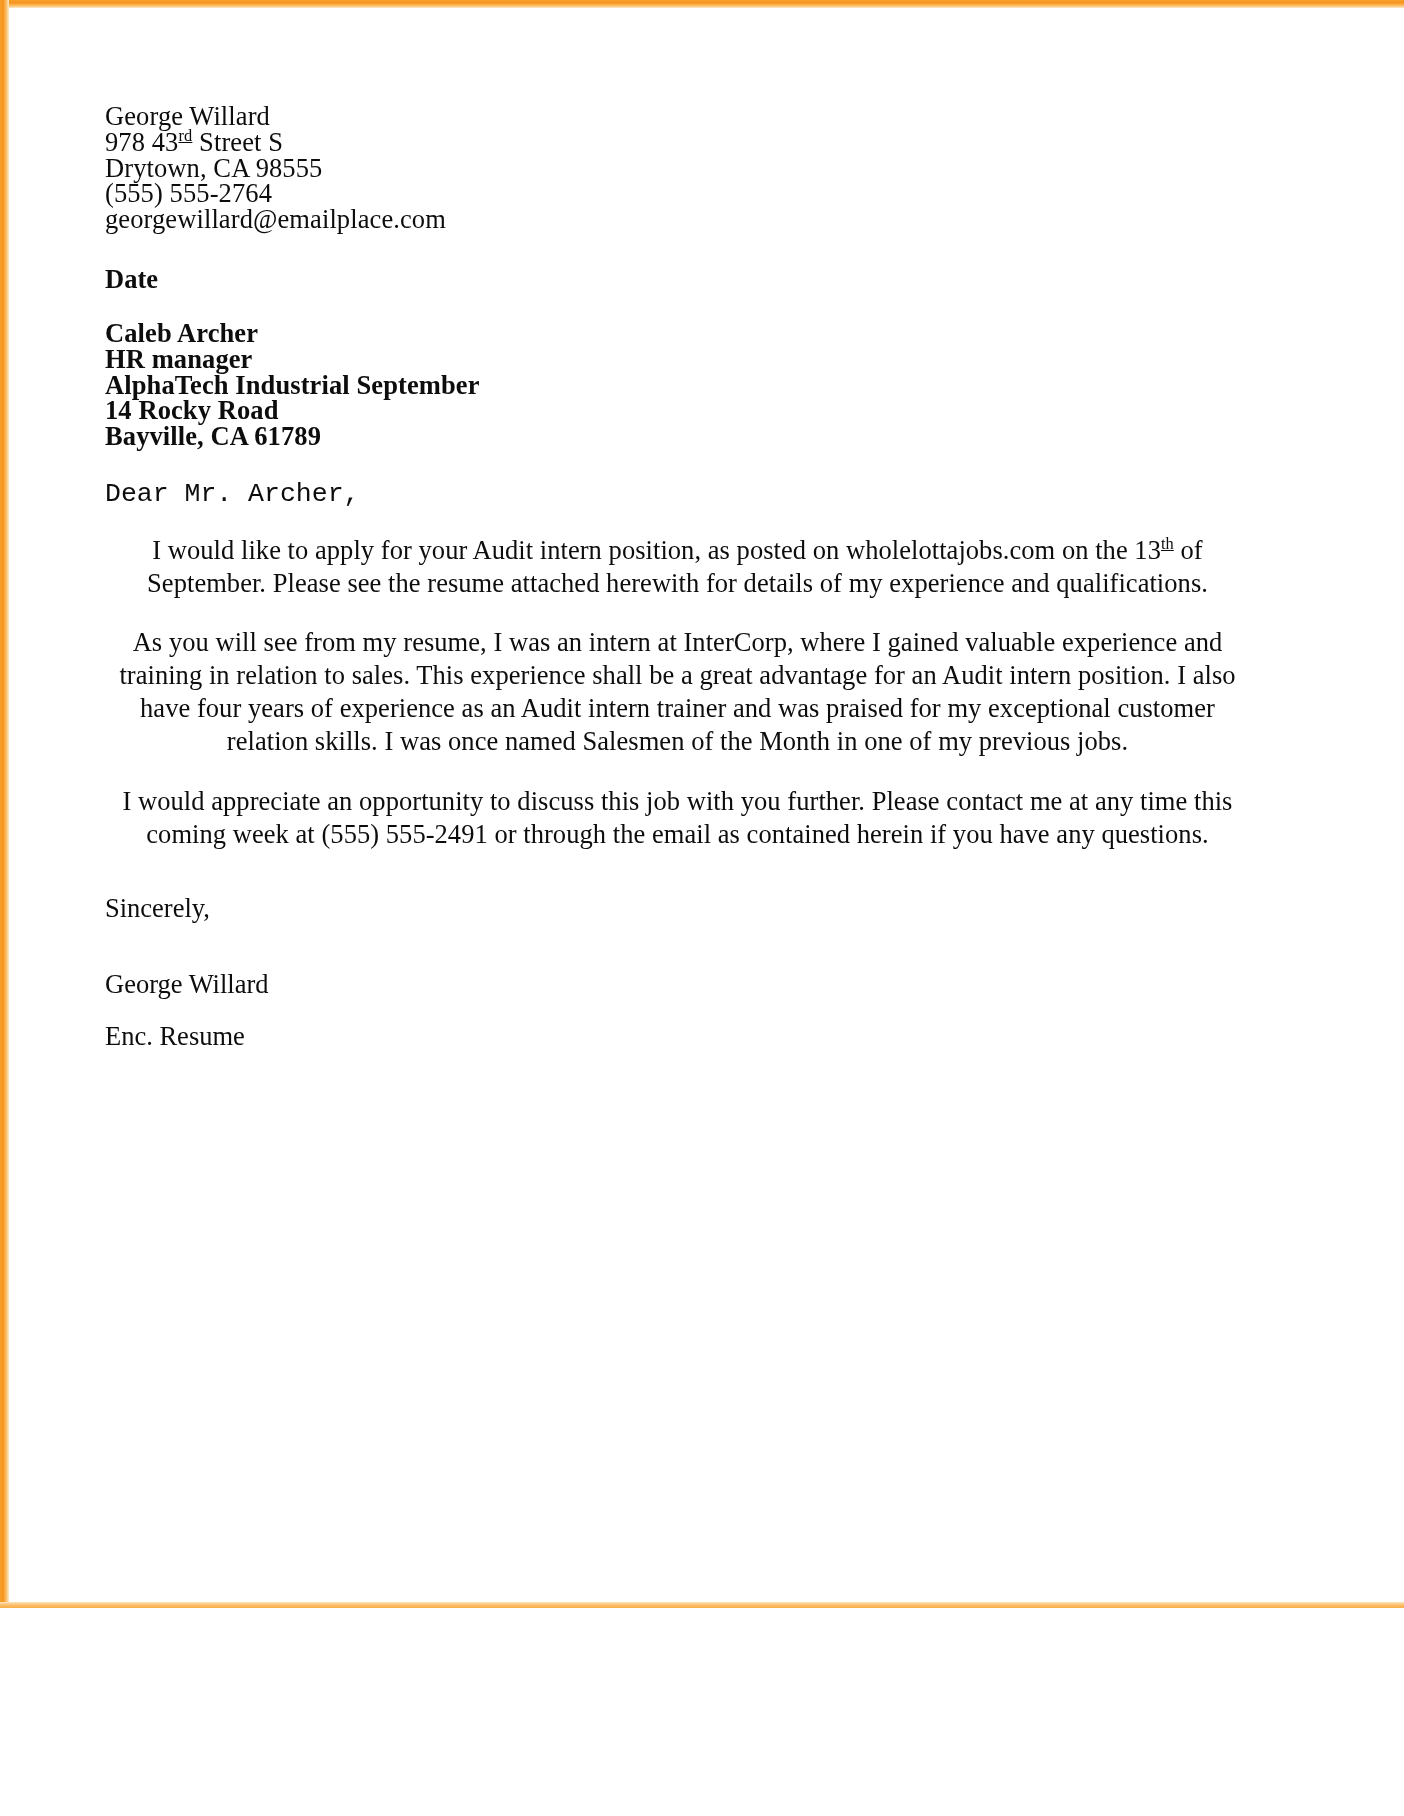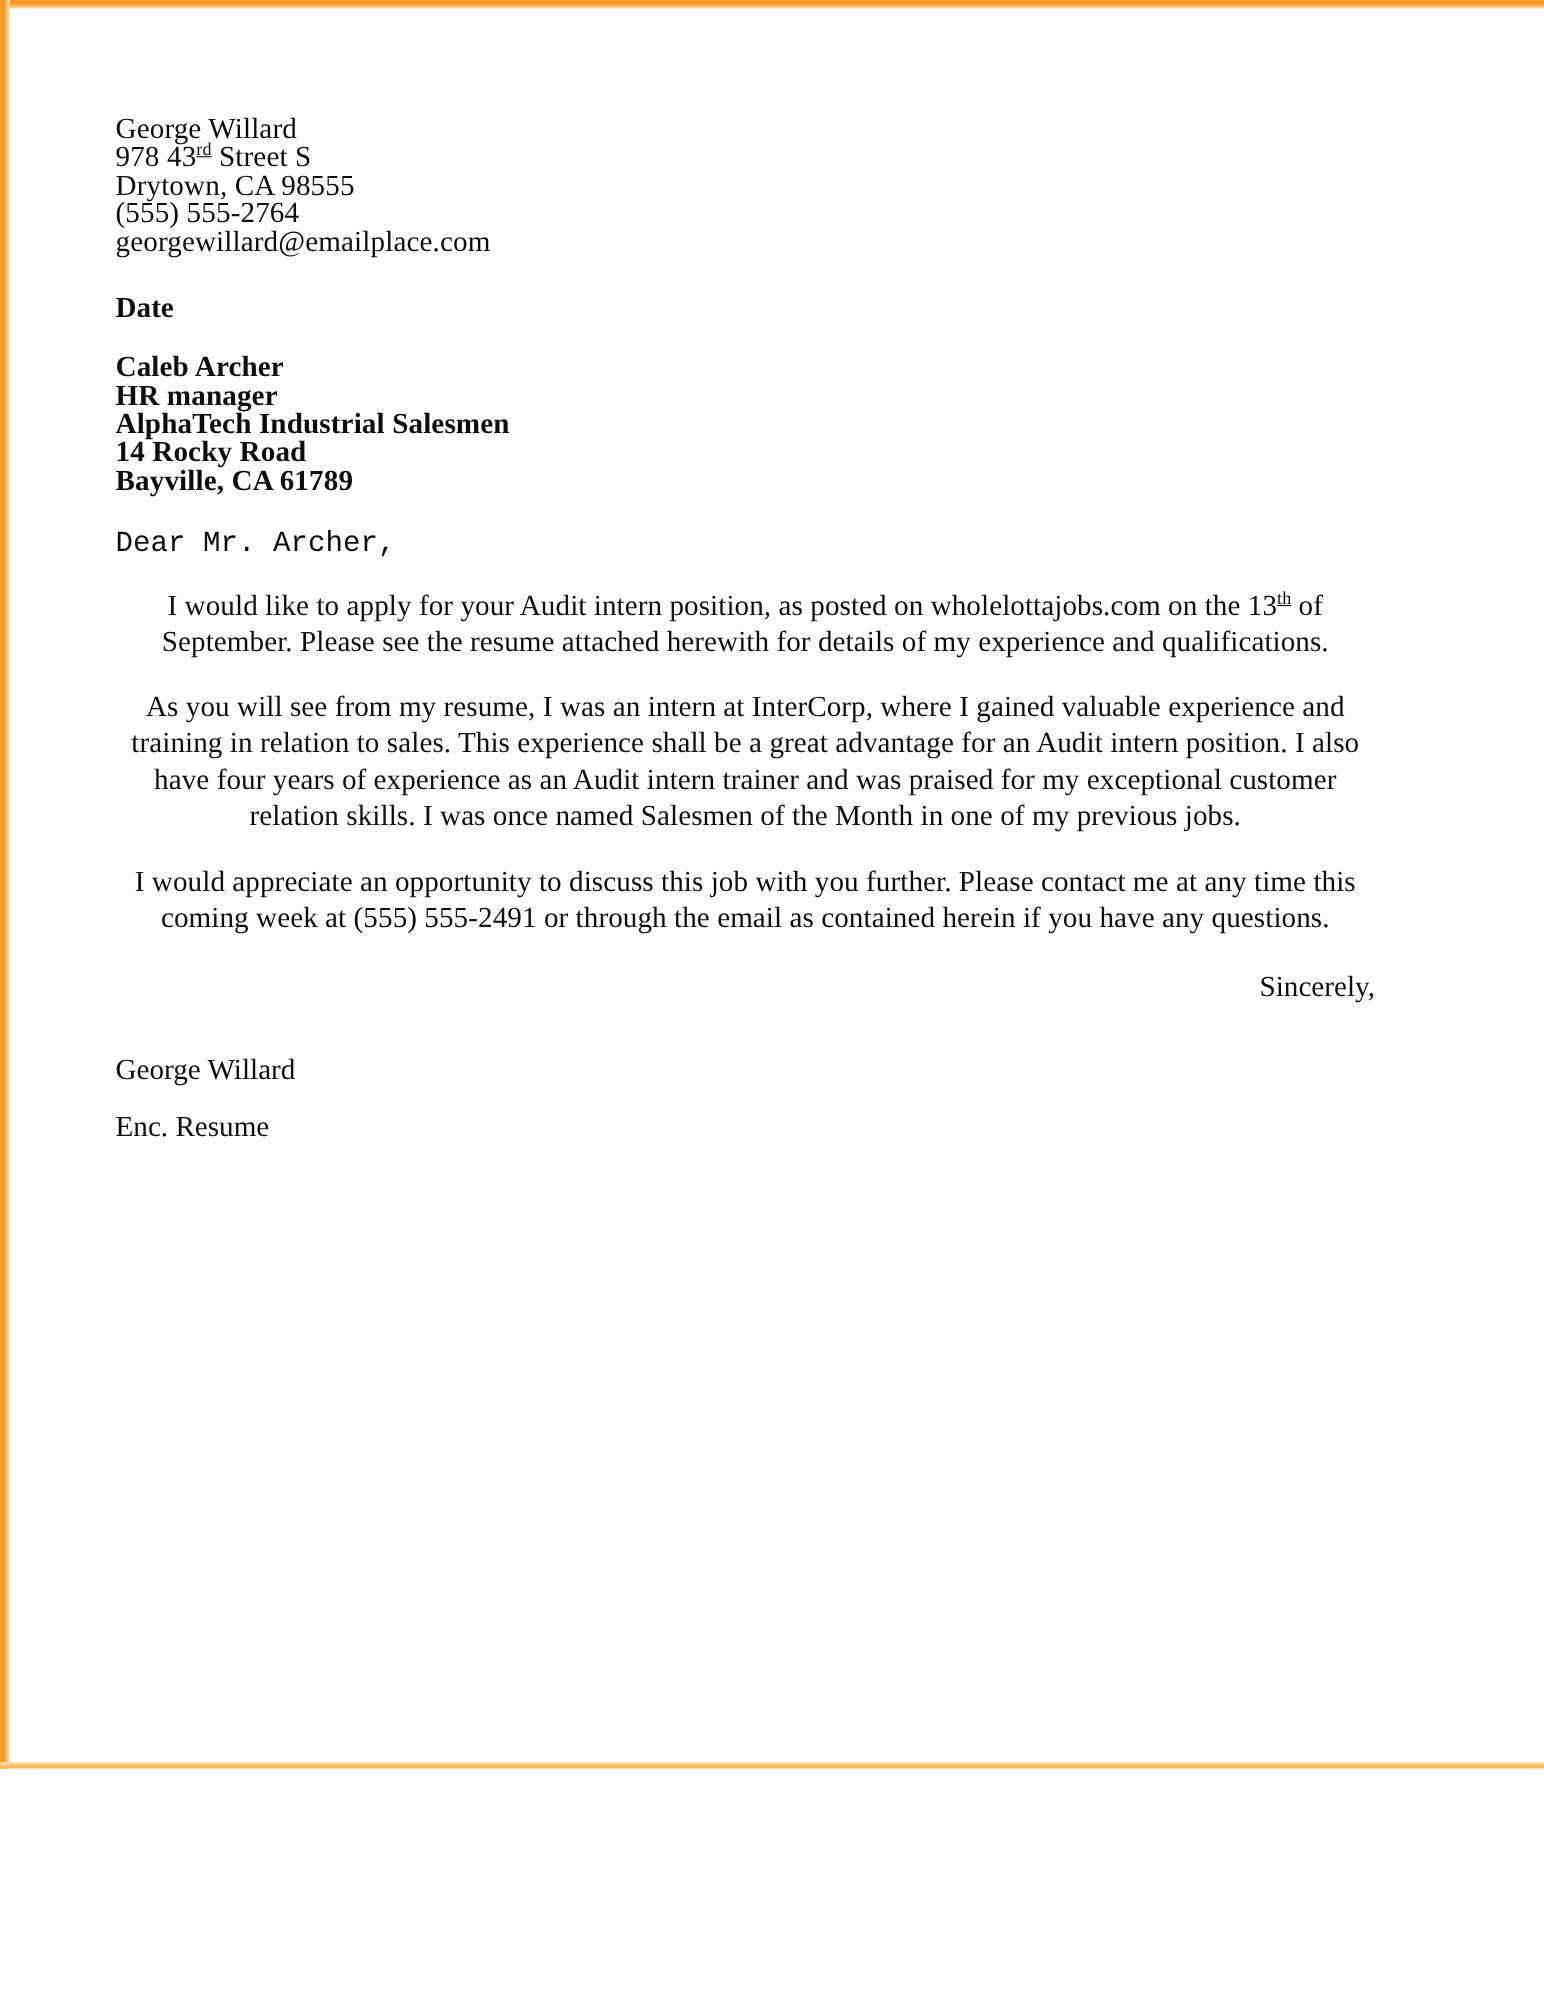--- a/index.html
+++ b/index.html
@@ -106,22 +106,21 @@
     font-size: 26.5px;
     line-height: 33px;
     margin-top: 26px;
     text-align: center;
     letter-spacing: 0.05px;
   }
 
   .closing {
     font-size: 26.5px;
     line-height: 28px;
-    margin-top: 31px;
-    text-align: right;
+    margin-top: 43px;
   }
 
   .signature-name {
     font-size: 26.5px;
     line-height: 28px;
     margin-top: 48px;
   }
 
   .enclosure {
     font-size: 26.5px;
@@ -150,21 +149,21 @@
       <span class="line">Drytown, CA 98555</span>
       <span class="line">(555) 555-2764</span>
       <span class="line">georgewillard@emailplace.com</span>
     </div>
 
     <div class="date-label">Date</div>
 
     <div class="addr-block recipient-block">
       <span class="line">Caleb Archer</span>
       <span class="line">HR manager</span>
-      <span class="line">AlphaTech Industrial Salesmen</span>
+      <span class="line">AlphaTech Industrial September</span>
       <span class="line">14 Rocky Road</span>
       <span class="line">Bayville, CA 61789</span>
     </div>
 
     <div class="salutation">Dear Mr. Archer,</div>
 
     <p class="para"><span>I would like to apply for your Audit intern position, as posted on wholelottajobs.com on the 13</span><span class="sup">th</span><span> of September. Please see the resume attached herewith for details of my experience and qualifications.</span></p>
 
     <p class="para">As you will see from my resume, I was an intern at InterCorp, where I gained valuable experience and training in relation to sales.  This experience shall be a great advantage for an Audit intern position. I also have four years of experience as an Audit intern trainer and was praised for my exceptional customer relation skills. I was once named Salesmen of the Month in one of my previous jobs.</p>
 

